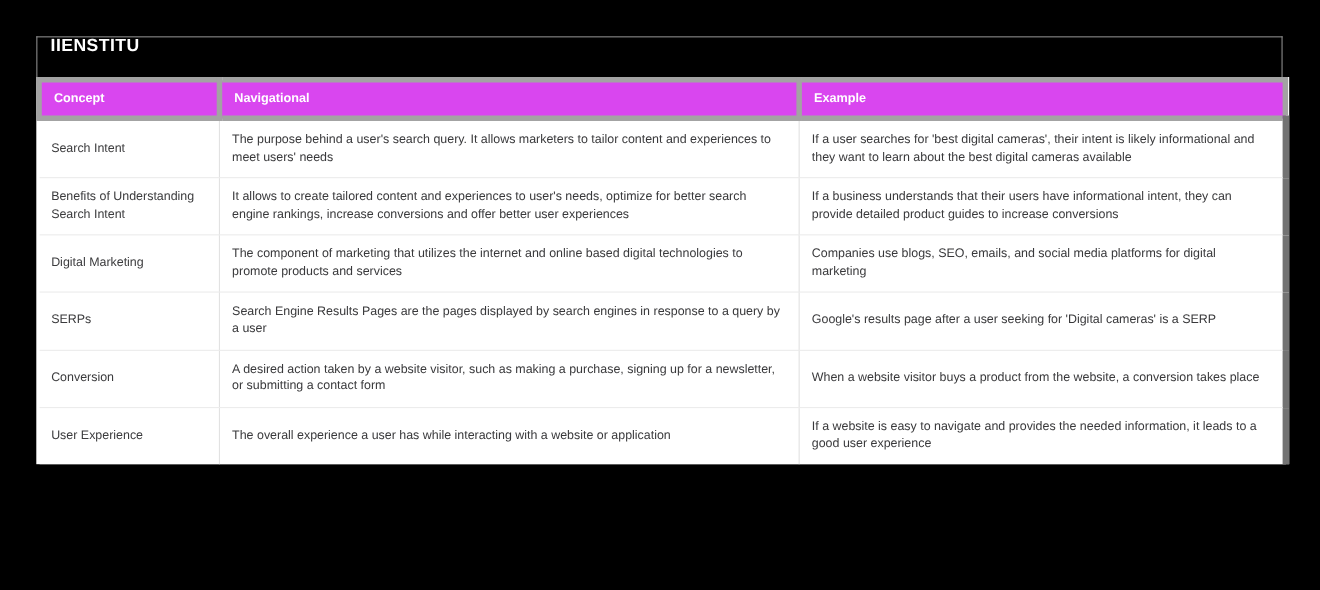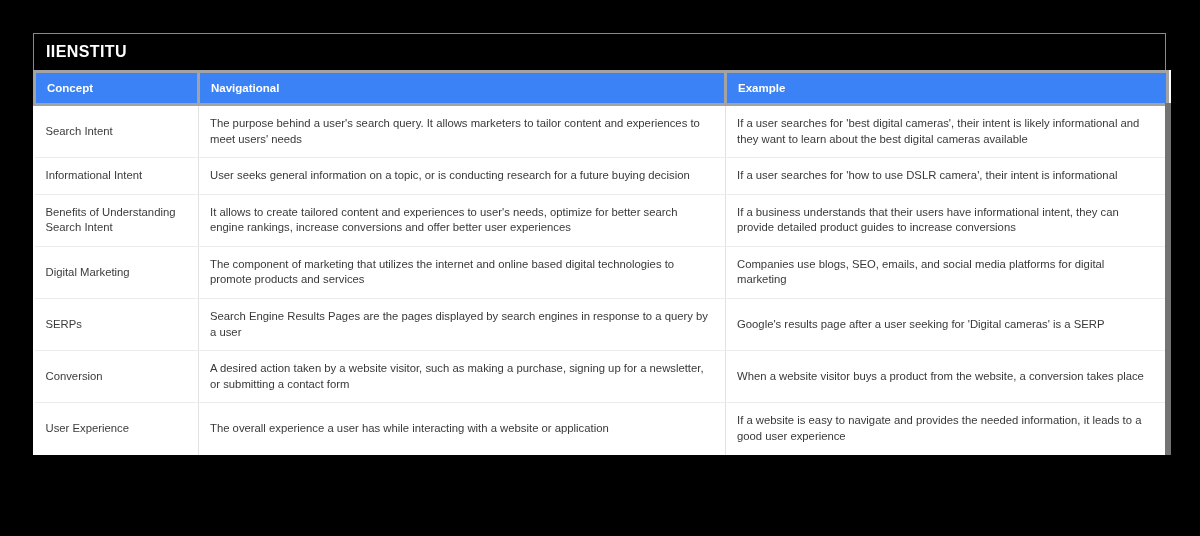--- a/index.html
+++ b/index.html
@@ -32,21 +32,21 @@
   }
 
   
   .brand-row {
     height: 37px;
     background: #000000;
     border: 1px solid #8a8a8a;
     border-bottom: none;
     box-sizing: border-box;
     display: flex;
-    align-items: center;
+    align-items: flex-start;
     padding-left: 12px;
   }
   .brand-logo {
     color: #ffffff;
     font-size: 16px;
     font-weight: bold;
     letter-spacing: 0.4px;
     line-height: 1;
     white-space: nowrap;
   }
@@ -57,27 +57,27 @@
     width: 1133px;
     table-layout: fixed;
     background: #ffffff;
   }
 
   table.concept-table col.c-concept     { width: 164px; }
   table.concept-table col.c-explanation { width: 527px; }
   table.concept-table col.c-example     { width: 442px; }
 
   thead th {
-    background: #3b82f6;
+    background: #d946ef;
     color: #ffffff;
     font-size: 11.5px;
     font-weight: bold;
     text-align: left;
     padding: 9px 11px 9px 11px;
-    border: 3px solid #a3a3a3;
+    border: 5px solid #a3a3a3;
     box-sizing: border-box;
     vertical-align: middle;
     white-space: nowrap;
   }
 
   tbody td {
     background: #ffffff;
     color: #39393b;
     font-size: 11.3px;
     line-height: 1.38;
@@ -125,25 +125,20 @@
           <th>Example</th>
         </tr>
       </thead>
       <tbody id="table-body">
           <tr>
             <td class="cell-concept">Search Intent</td>
             <td class="cell-explanation">The purpose behind a user's search query. It allows marketers to tailor content and experiences to meet users' needs</td>
             <td class="cell-example">If a user searches for 'best digital cameras', their intent is likely informational and they want to learn about the best digital cameras available</td>
           </tr>
           <tr>
-            <td class="cell-concept">Informational Intent</td>
-            <td class="cell-explanation">User seeks general information on a topic, or is conducting research for a future buying decision</td>
-            <td class="cell-example">If a user searches for 'how to use DSLR camera', their intent is informational</td>
-          </tr>
-          <tr>
             <td class="cell-concept">Benefits of Understanding Search Intent</td>
             <td class="cell-explanation">It allows to create tailored content and experiences to user's needs, optimize for better search engine rankings, increase conversions and offer better user experiences</td>
             <td class="cell-example">If a business understands that their users have informational intent, they can provide detailed product guides to increase conversions</td>
           </tr>
           <tr>
             <td class="cell-concept">Digital Marketing</td>
             <td class="cell-explanation">The component of marketing that utilizes the internet and online based digital technologies to promote products and services</td>
             <td class="cell-example">Companies use blogs, SEO, emails, and social media platforms for digital marketing</td>
           </tr>
           <tr>

